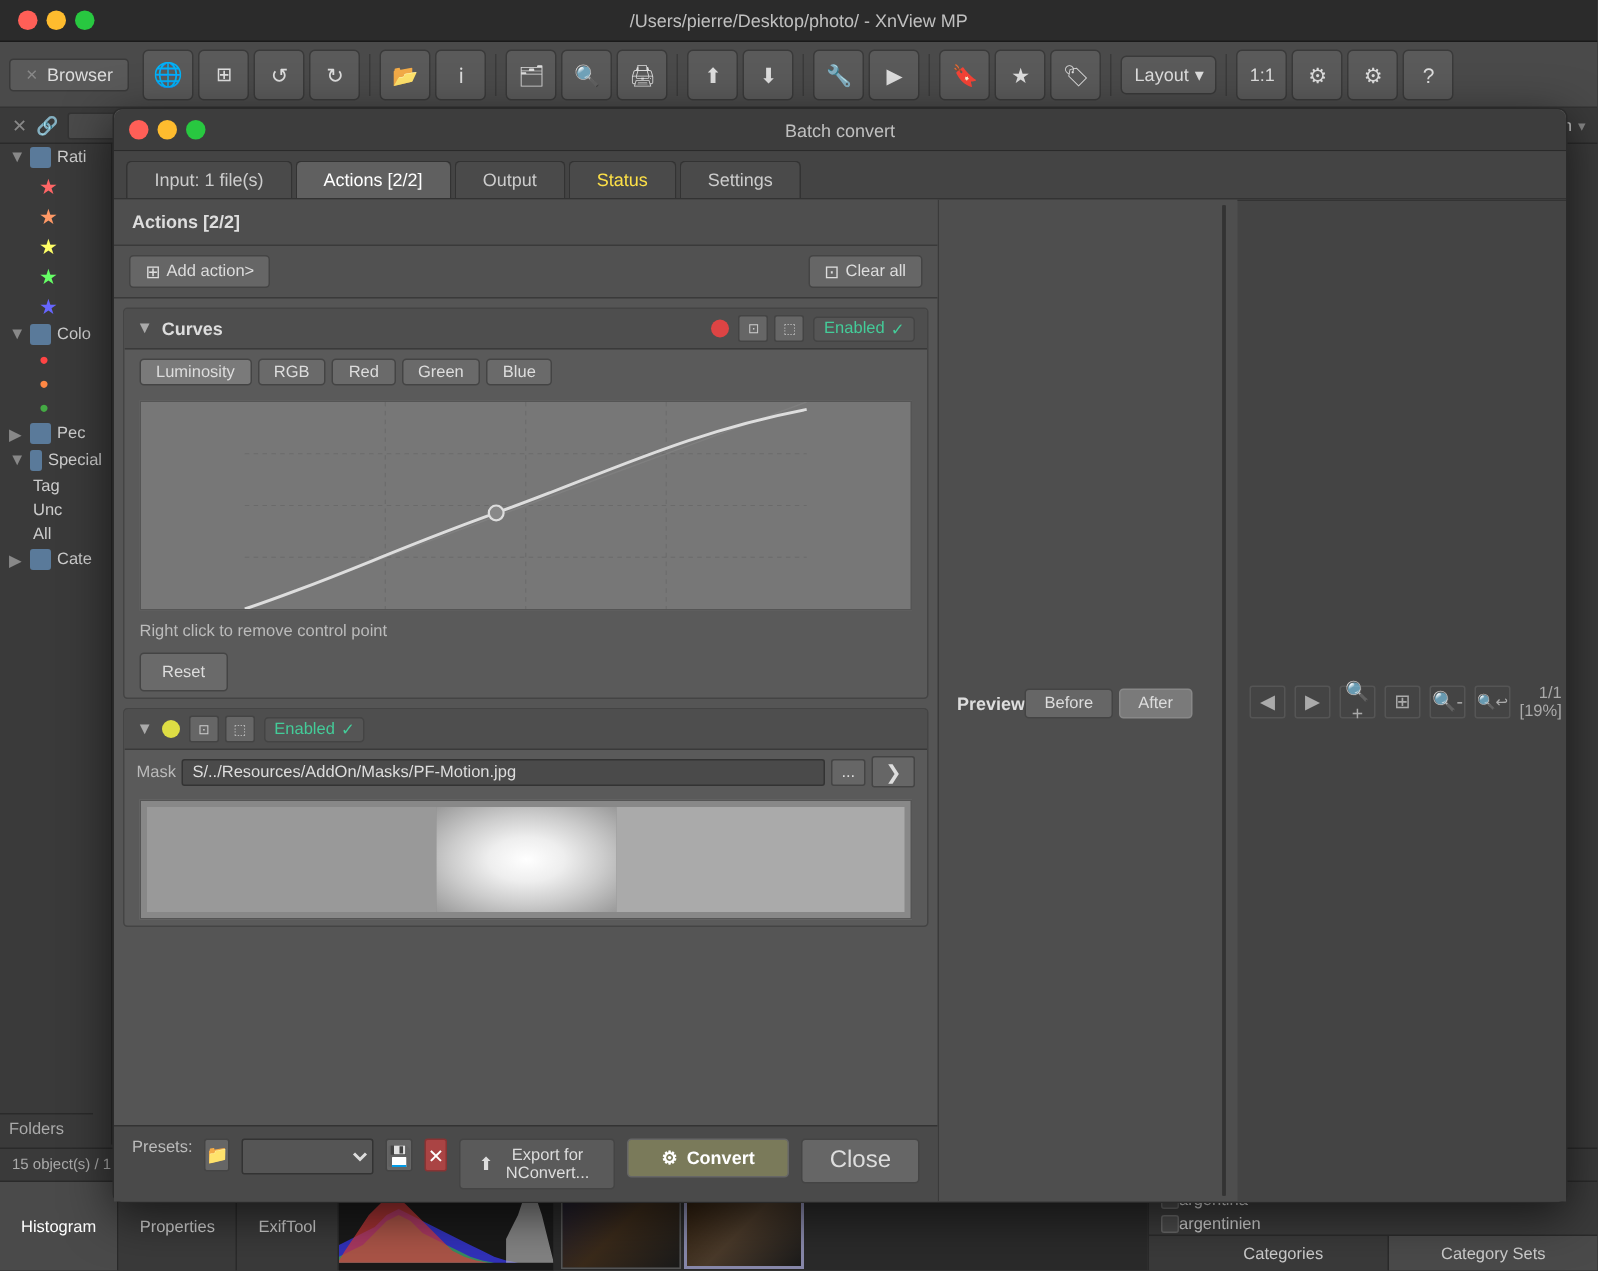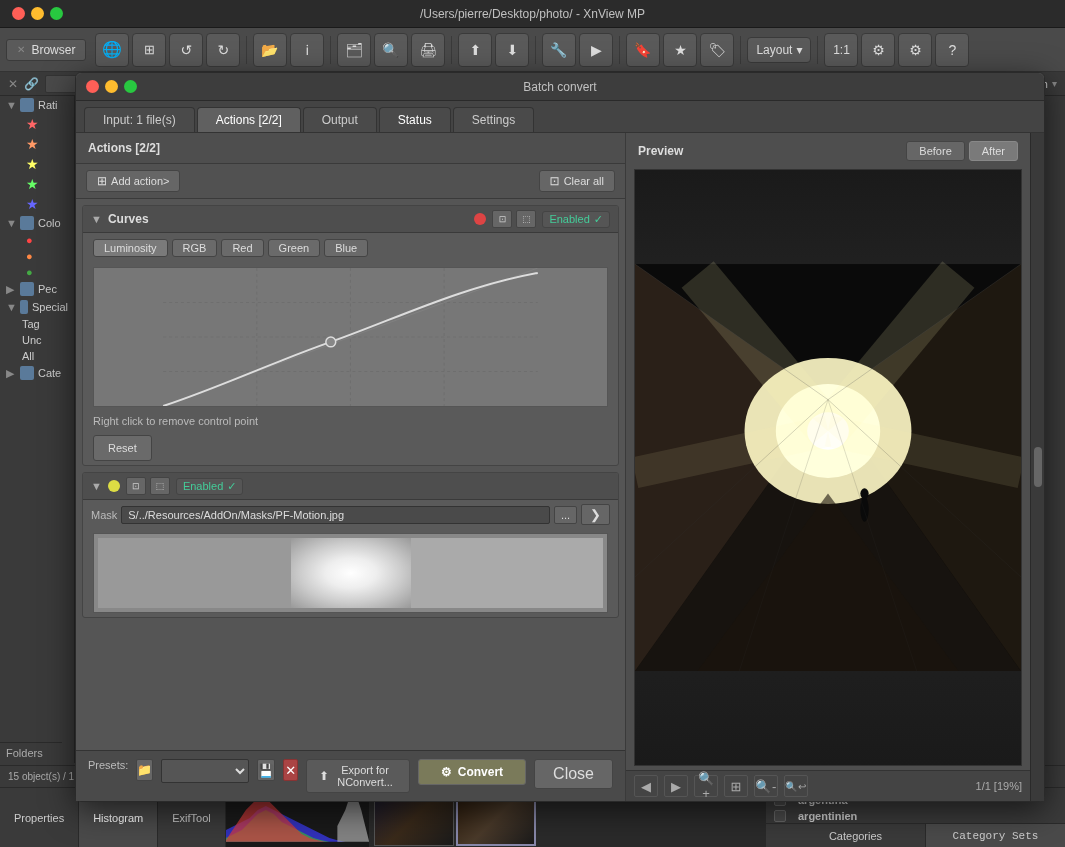--- a/index.html
+++ b/index.html
@@ -314,21 +314,21 @@
       background: #888;
       border: 1px solid #555;
       display: flex; align-items: center; justify-content: center;
       overflow: hidden;
     }
 
     
     .preview-panel {
       flex: 1;
       display: flex;
-      flex-direction: column;
+      flex-direction: row;
       background: #4e4e4e;
     }
     .preview-header {
       display: flex;
       align-items: center;
       justify-content: space-between;
       padding: 8px 12px 4px;
     }
     .preview-title { font-size: 12px; font-weight: bold; color: #ddd; }
     .before-after {
@@ -499,39 +499,39 @@
       background: #3a3a3a;
       display: flex;
       flex-direction: column;
     }
     .bottom-right-list {
       flex: 1;
       overflow-y: auto;
       padding: 4px 8px;
     }
     .bottom-list-item {
-      display: flex; align-items: center; gap: 12px;
-      padding: 2px 0; font-size: 11px; color: #ccc; font-weight: bold;
+      display: flex; align-items: center; gap: 0;
+      padding: 2px 0; font-size: 11px; color: #ccc;
     }
     .list-checkbox {
       width: 12px; height: 12px;
       background: #4a4a4a; border: 1px solid #666; border-radius: 2px;
     }
     .bottom-right-footer {
       display: flex;
       border-top: 1px solid #2a2a2a;
       height: 24px;
       padding-left: 20px;
     }
     .br-footer-btn {
       flex: 1; display: flex; align-items: center; justify-content: center;
       font-size: 11px; color: #ccc; cursor: pointer;
       border-right: 1px solid #2a2a2a;
     }
-    .br-footer-btn:last-child { border-right: none; font-family: Liberation Mono, monospace; }
+    .br-footer-btn:last-child { border-right: none; }
     .br-footer-btn.active { background: #4a4a4a; }
 
     
     .status-bar {
       position: absolute;
       bottom: 60px; left: 0; right: 0;
       height: 22px;
       background: #3a3a3a;
       border-top: 1px solid #2a2a2a;
       display: flex;
@@ -680,21 +680,21 @@
       <button class="win-btn min" style="background:#febc2e;"></button>
       <button class="win-btn max" style="background:#28c840;"></button>
     </div>
     <span class="modal-title">Batch convert</span>
   </div>
 
   <div class="modal-tabs">
     <div class="modal-tab">Input: 1 file(s)</div>
     <div class="modal-tab active">Actions [2/2]</div>
     <div class="modal-tab">Output</div>
-    <div class="modal-tab" style="color:#ffffff;">Status</div>
+    <div class="modal-tab" style="color:#fde047;">Status</div>
     <div class="modal-tab">Settings</div>
   </div>
 
   <div class="modal-body">
 
     <div class="actions-panel">
       <div class="actions-header">
         <span>Actions [2/2]</span>
       </div>
       <div class="actions-toolbar">
@@ -967,22 +967,22 @@
   <span>3840x2400x24 (1.60)</span>
   <span style="color:#555;">|</span>
   <span>53.33x33.33 inches</span>
   <span style="color:#555;">|</span>
   <span>1.24 MiB</span>
 </div>
 
 <div class="bottom-bar">
 
   <div class="bottom-left">
+    <div class="bottom-tab active">Histogram</div>
     <div class="bottom-tab">Properties</div>
-    <div class="bottom-tab active">Histogram</div>
     <div class="bottom-tab">ExifTool</div>
 
     <div class="bottom-histogram">
       <svg width="100%" height="60" viewBox="0 0 180 60">
 
         <path d="M 0 60 L 0 45 L 10 40 L 20 35 L 30 30 L 40 20 L 50 15 L 60 20 L 70 25 L 80 30 L 90 35 L 100 40 L 110 45 L 120 50 L 130 55 L 140 58 L 150 60 Z" fill="rgba(60,60,255,0.7)"></path>
 
         <path d="M 0 60 L 0 55 L 10 50 L 20 45 L 30 35 L 40 25 L 50 20 L 60 25 L 70 35 L 80 40 L 90 45 L 100 50 L 110 55 L 120 58 L 130 60 Z" fill="rgba(60,180,60,0.7)"></path>
 
         <path d="M 0 60 L 0 58 L 5 50 L 15 35 L 25 20 L 35 10 L 45 5 L 55 10 L 65 20 L 75 30 L 85 40 L 95 50 L 105 55 L 115 58 L 125 60 Z" fill="rgba(220,60,60,0.7)"></path>

